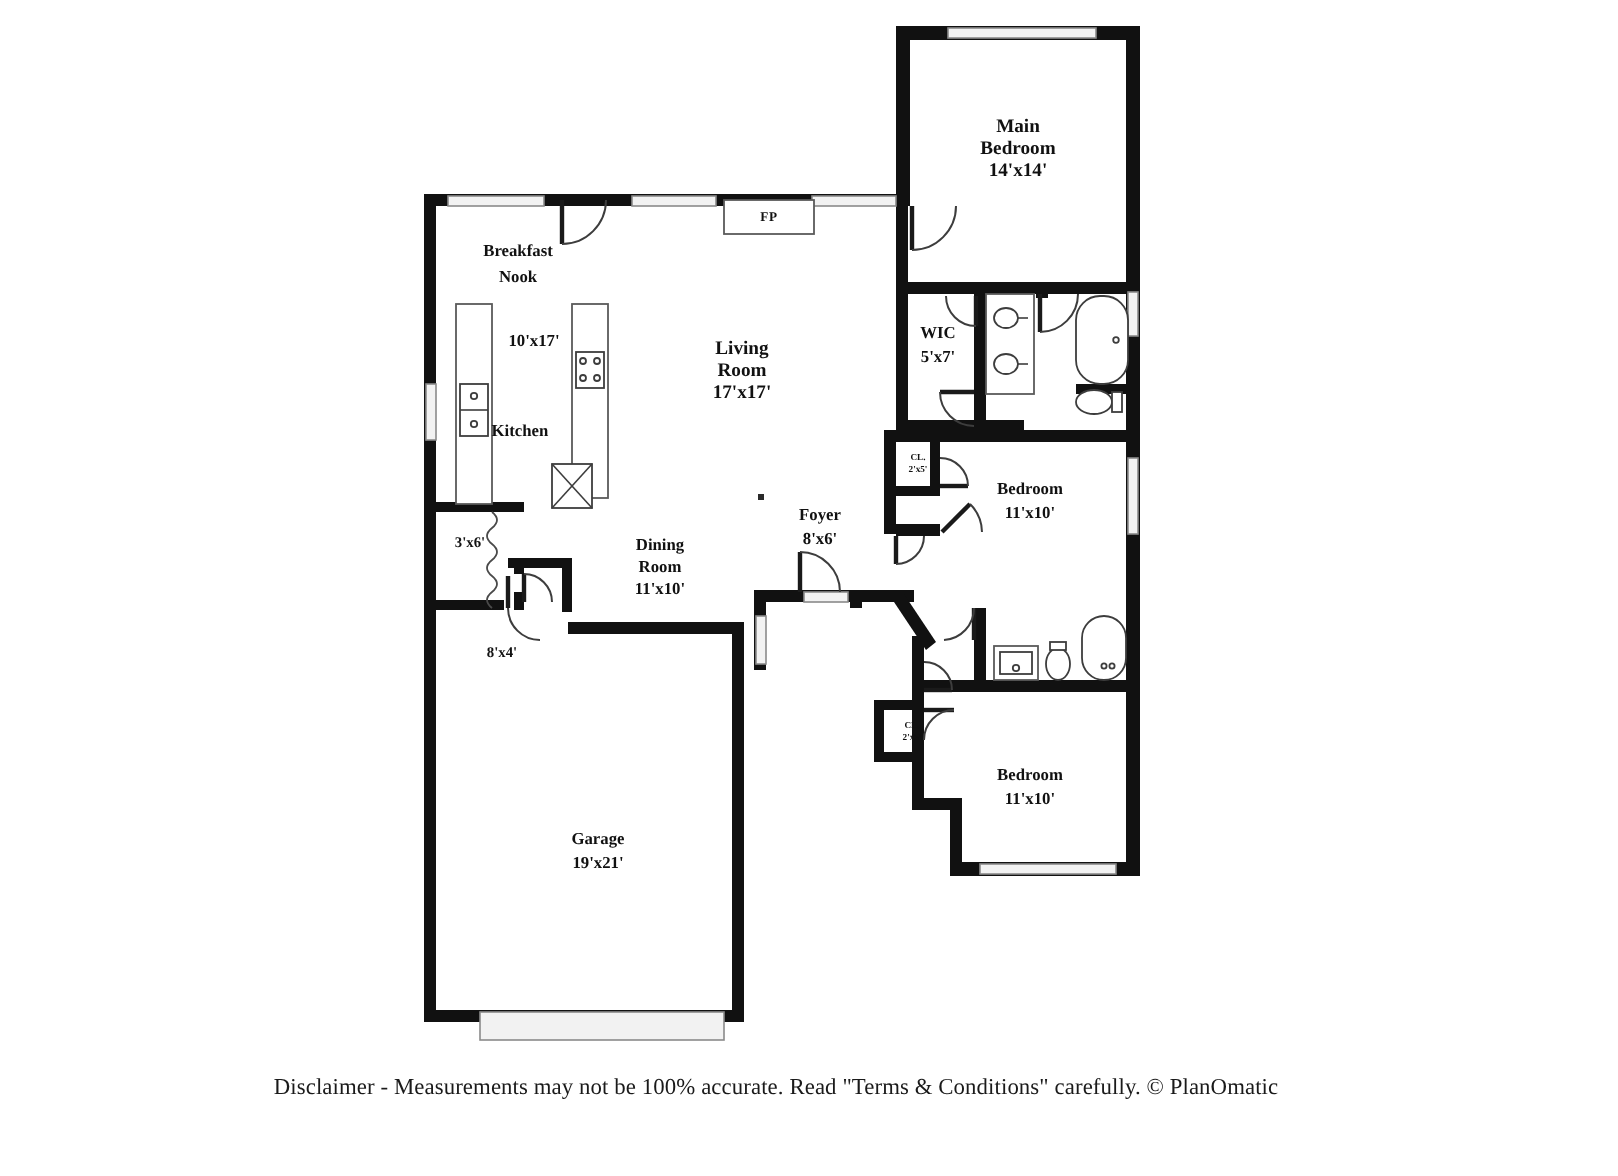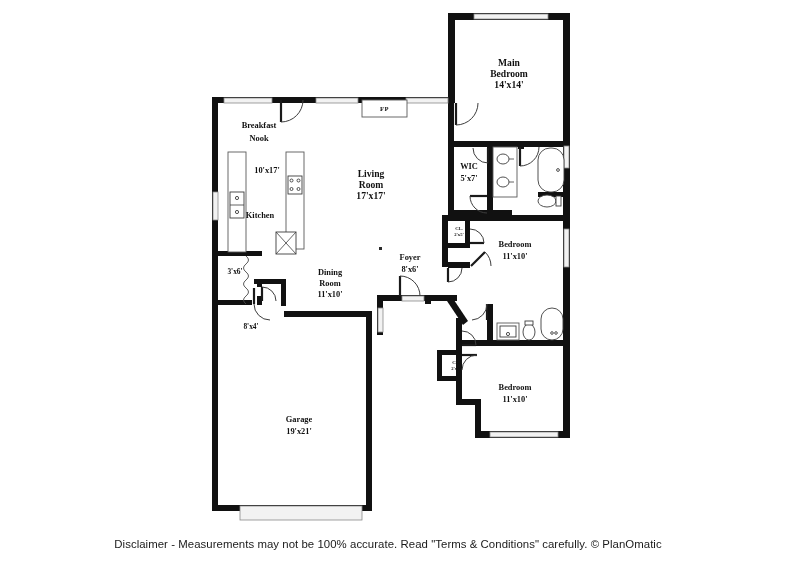--- a/index.html
+++ b/index.html
@@ -47,21 +47,21 @@
   .label-sm { font-size: 7.4px; }
   .label-xs { font-size: 4.6px; }
   .label-fp { font-size: 6.6px; letter-spacing: 0.4px; }
   .dot { fill: #2a2a2a; }
   #disclaimer {
     position: absolute;
     left: 0;
     top: 538px;
     width: 776px;
     text-align: center;
-    font-family: Liberation Sans, sans-serif;
+    font-family: Liberation Serif, serif;
     font-size: 11.4px;
     color: #1a1a1a;
     letter-spacing: 0.05px;
   }
 </style>
 </head>
 <body>
 
 <div id="plan-wrap">
 <svg id="floorplan" viewBox="0 0 809 588" xmlns="http://www.w3.org/2000/svg">

